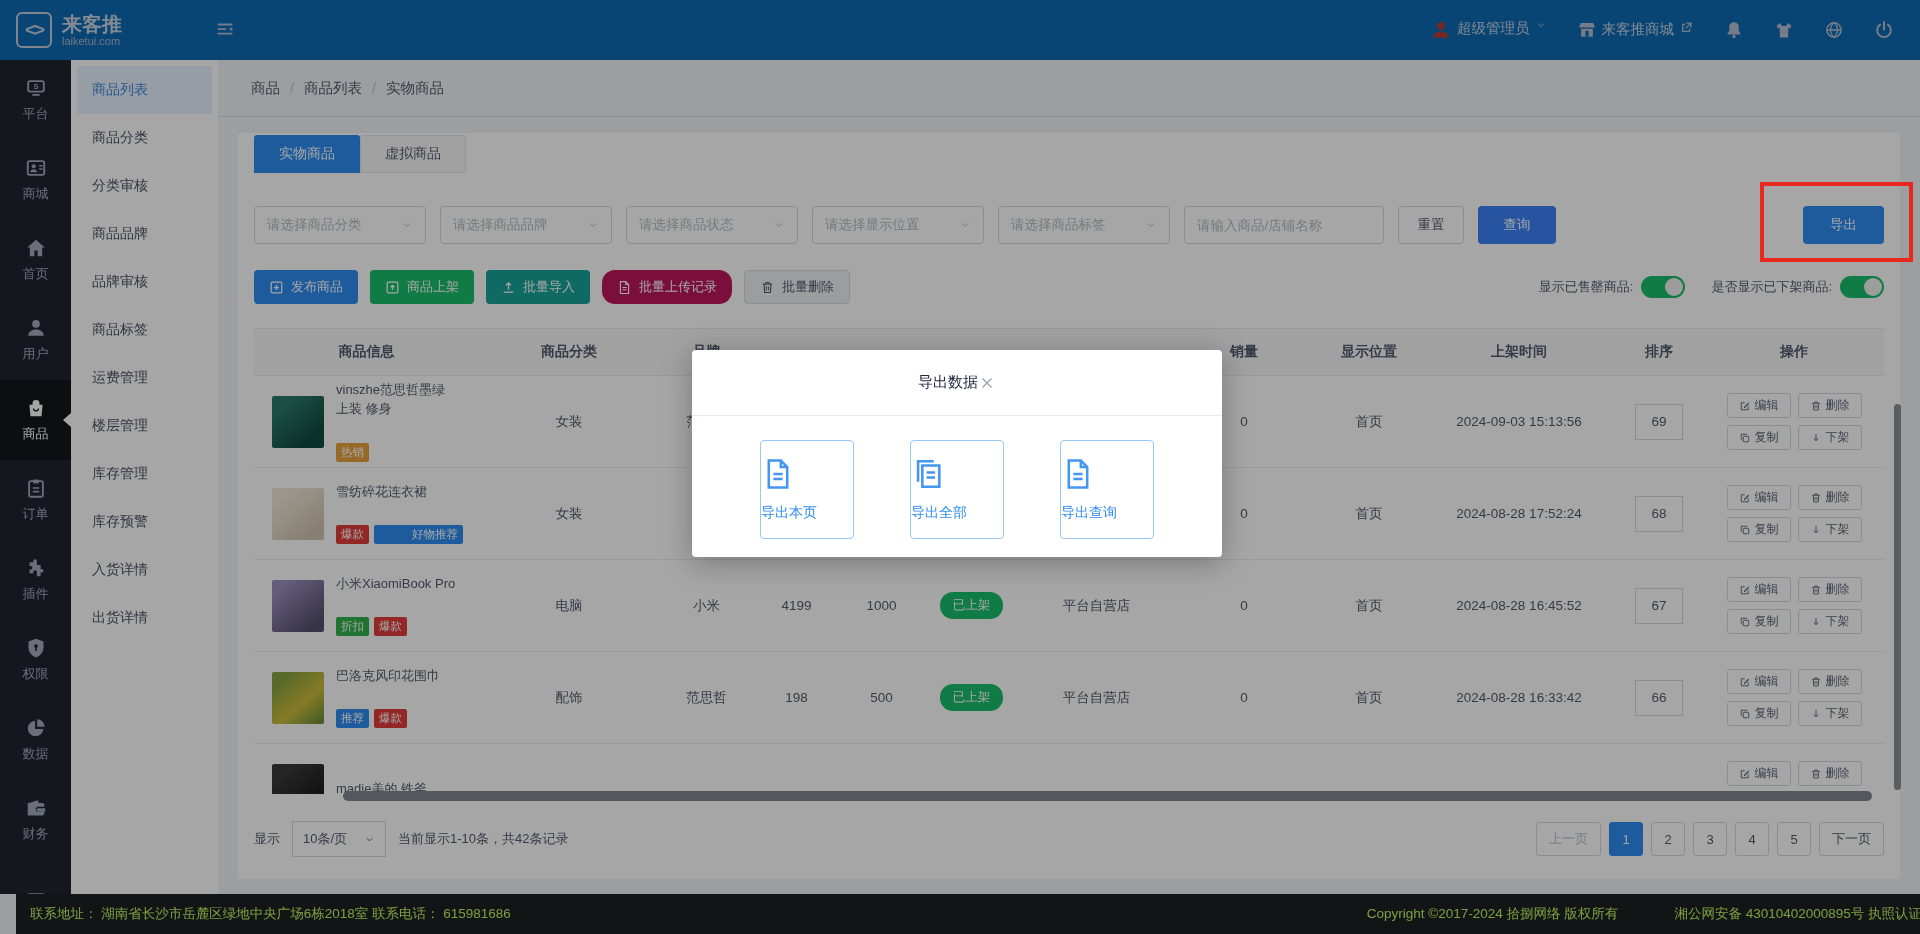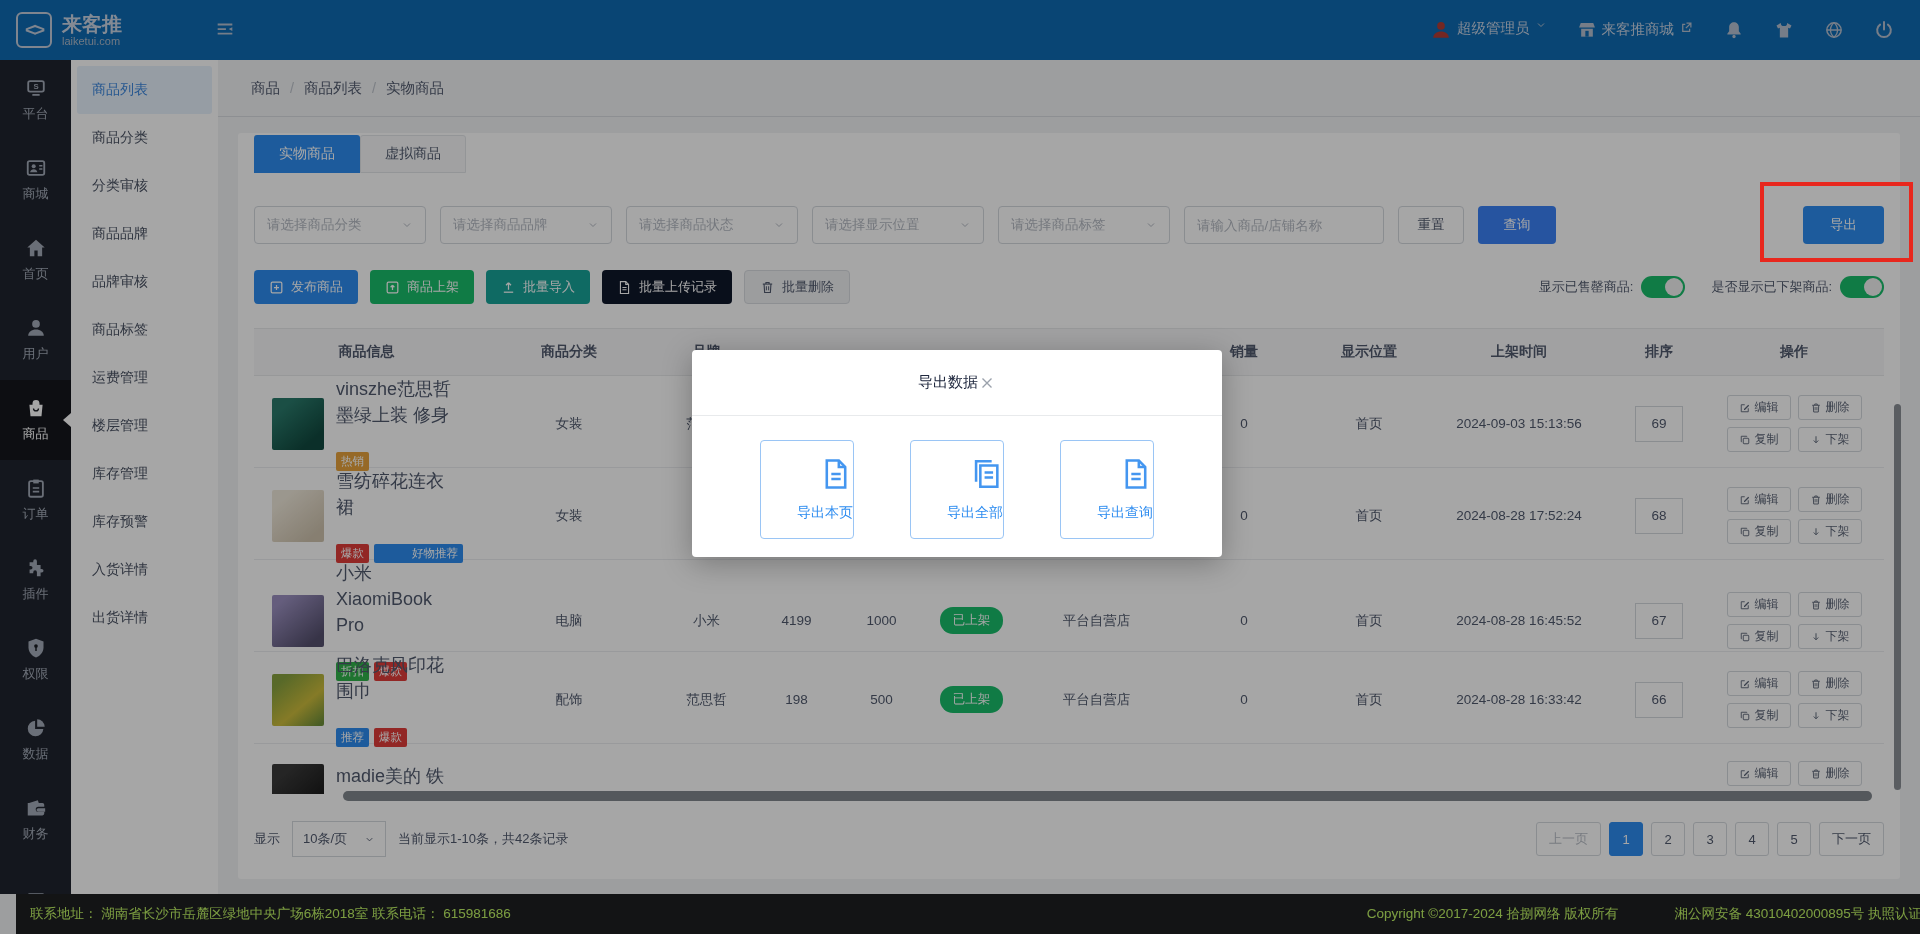--- a/index.html
+++ b/index.html
@@ -59,21 +59,21 @@
   .thead{margin-top:24px;display:grid;grid-template-columns:var(--cols);align-items:center;height:48px;background:#f8f8f9;border-top:1px solid #e8eaec;border-bottom:1px solid #e8eaec;font-weight:bold;font-size:14px;color:#515a6e;text-align:center}
   .tbody{height:418px;overflow:hidden}
   .trow{display:grid;grid-template-columns:var(--cols);align-items:center;height:92px;border-bottom:1px solid #ebedf0;text-align:center;font-size:13.5px;color:#515a6e}
   .cell-info{display:flex;align-items:center;justify-content:flex-start;text-align:left;padding-left:18px;gap:12px}
   .pimg{width:52px;height:52px;border-radius:2px;flex:none}
   .img-teal{background:linear-gradient(140deg,#2a7a6b 20%,#11493f 80%)}
   .img-dress{background:linear-gradient(140deg,#efe8da 20%,#cfc3ae 85%)}
   .img-laptop{background:linear-gradient(140deg,#9b90c0 15%,#55506e 85%)}
   .img-scarf{background:linear-gradient(140deg,#87a23f 15%,#cdbd3c 60%,#6e8f3a 95%)}
   .img-pot{background:linear-gradient(140deg,#3a3a3a 20%,#161616 85%)}
-  .pname{font-size:18px;line-height:1.45;max-width:122px}
+  .pname{font-size:13px;line-height:1.45;max-width:122px}
   .ptags{display:flex;gap:5px;margin-top:24px}
   .tag{font-size:11.5px;color:#fff;padding:2px 5px;border-radius:2px;white-space:nowrap}
   .badge{display:inline-block;background:#19be6b;color:#fff;border-radius:13px;padding:5px 13px;font-size:12.5px}
   .sortbox{display:inline-flex;width:48px;height:36px;border:1px solid #d5d9de;border-radius:0;align-items:center;justify-content:center}
   .ops{display:inline-grid;grid-template-columns:auto auto;gap:7px}
   .opbtn{height:25px;min-width:64px;border:1px solid #d5d9de;border-radius:3px;background:#fff;color:#5a6375;font-size:12px;display:flex;align-items:center;justify-content:center;gap:4px;padding:0 8px;cursor:pointer;font-family:inherit}
   .hscroll{position:absolute;left:105px;right:28px;top:658px;height:10px;border-radius:5px;background:#82878e;cursor:pointer}
   
   .pager{position:absolute;left:16px;right:16px;bottom:22px;display:flex;align-items:center;font-size:13px;color:#515a6e}
   .psize{width:94px;height:36px;border:1px solid #d5d9de;border-radius:0;display:flex;align-items:center;justify-content:space-between;padding:0 10px;margin:0 12px;color:#515a6e;cursor:pointer}
@@ -85,21 +85,21 @@
   .footer{position:absolute;left:16px;bottom:0;width:1920px;height:40px;background:#1e1f21;color:#bef264;font-size:13.5px;display:flex;align-items:center;justify-content:space-between;padding:0 14px;z-index:3}
   .footer-right{display:flex;gap:56px}
   
   .vscroll{position:absolute;left:1894px;top:404px;width:7px;height:386px;background:#8a8f96;border-radius:4px;z-index:4}
   .overlay{position:absolute;inset:0;background:rgba(0,0,0,0.35);z-index:40}
   .modal{position:absolute;left:692px;top:350px;width:530px;height:207px;background:#fff;border-radius:4px;box-shadow:0 6px 30px rgba(0,0,0,.28);z-index:50}
   .modal-h{height:66px;display:flex;align-items:center;justify-content:center;padding:14px 22px;border-bottom:1px solid #e8eaec}
   .modal-title{font-size:15px;color:#20293f}
   .modal-close{color:#9aa1ab;cursor:pointer}
   .modal-b{display:flex;justify-content:center;gap:56px;padding-top:24px}
-  .mopt{width:94px;height:99px;border:1px solid #9ac5f5;border-radius:4px;display:flex;flex-direction:column;align-items:flex-end;justify-content:center;gap:13px;color:#2d8cf0;font-size:14px;background:#fff;cursor:pointer}
+  .mopt{width:94px;height:99px;border:1px solid #9ac5f5;border-radius:4px;display:flex;flex-direction:column;align-items:flex-start;justify-content:center;gap:13px;color:#2d8cf0;font-size:14px;background:#fff;cursor:pointer}
   .mopt .mic{color:#4496f0}
   .redbox{position:absolute;left:1760px;top:182px;width:153px;height:80px;border:4px solid #e8271d;z-index:60;pointer-events:none}
 </style>
 </head>
 <body>
 
 <div class="stage">
 
   <header class="hdr">
     <div class="logo">
@@ -402,21 +402,21 @@
             </button>
             <button class="abtn" style="background: rgb(23, 163, 152);">
               <span>
                 <svg viewBox="0 0 24 24" width="15" height="15">
                   <path d="M12 15.5v-11M12 4.5L8 8.5M12 4.5l4 4" stroke="currentColor" stroke-width="2" fill="none"></path>
                   <path d="M4.5 19.5h15" stroke="currentColor" stroke-width="2"></path>
                 </svg>
               </span>
               <span>批量导入</span>
             </button>
-            <button class="abtn" style="background: #0f172a;">
+            <button class="abtn" style="background: #be185d; border-radius: 13px;">
               <span>
                 <svg viewBox="0 0 24 24" width="15" height="15">
                   <path d="M5.5 2.5h8.5l4.5 4.5v14.5H5.5z" fill="none" stroke="currentColor" stroke-width="1.8"></path>
                   <path d="M14 2.5V7h4.5" fill="none" stroke="currentColor" stroke-width="1.8"></path>
                   <path d="M8.7 12h6.6M8.7 15.5h6.6" stroke="currentColor" stroke-width="1.8"></path>
                 </svg>
               </span>
               <span>批量上传记录</span>
             </button>
             <button class="abtn grey">

